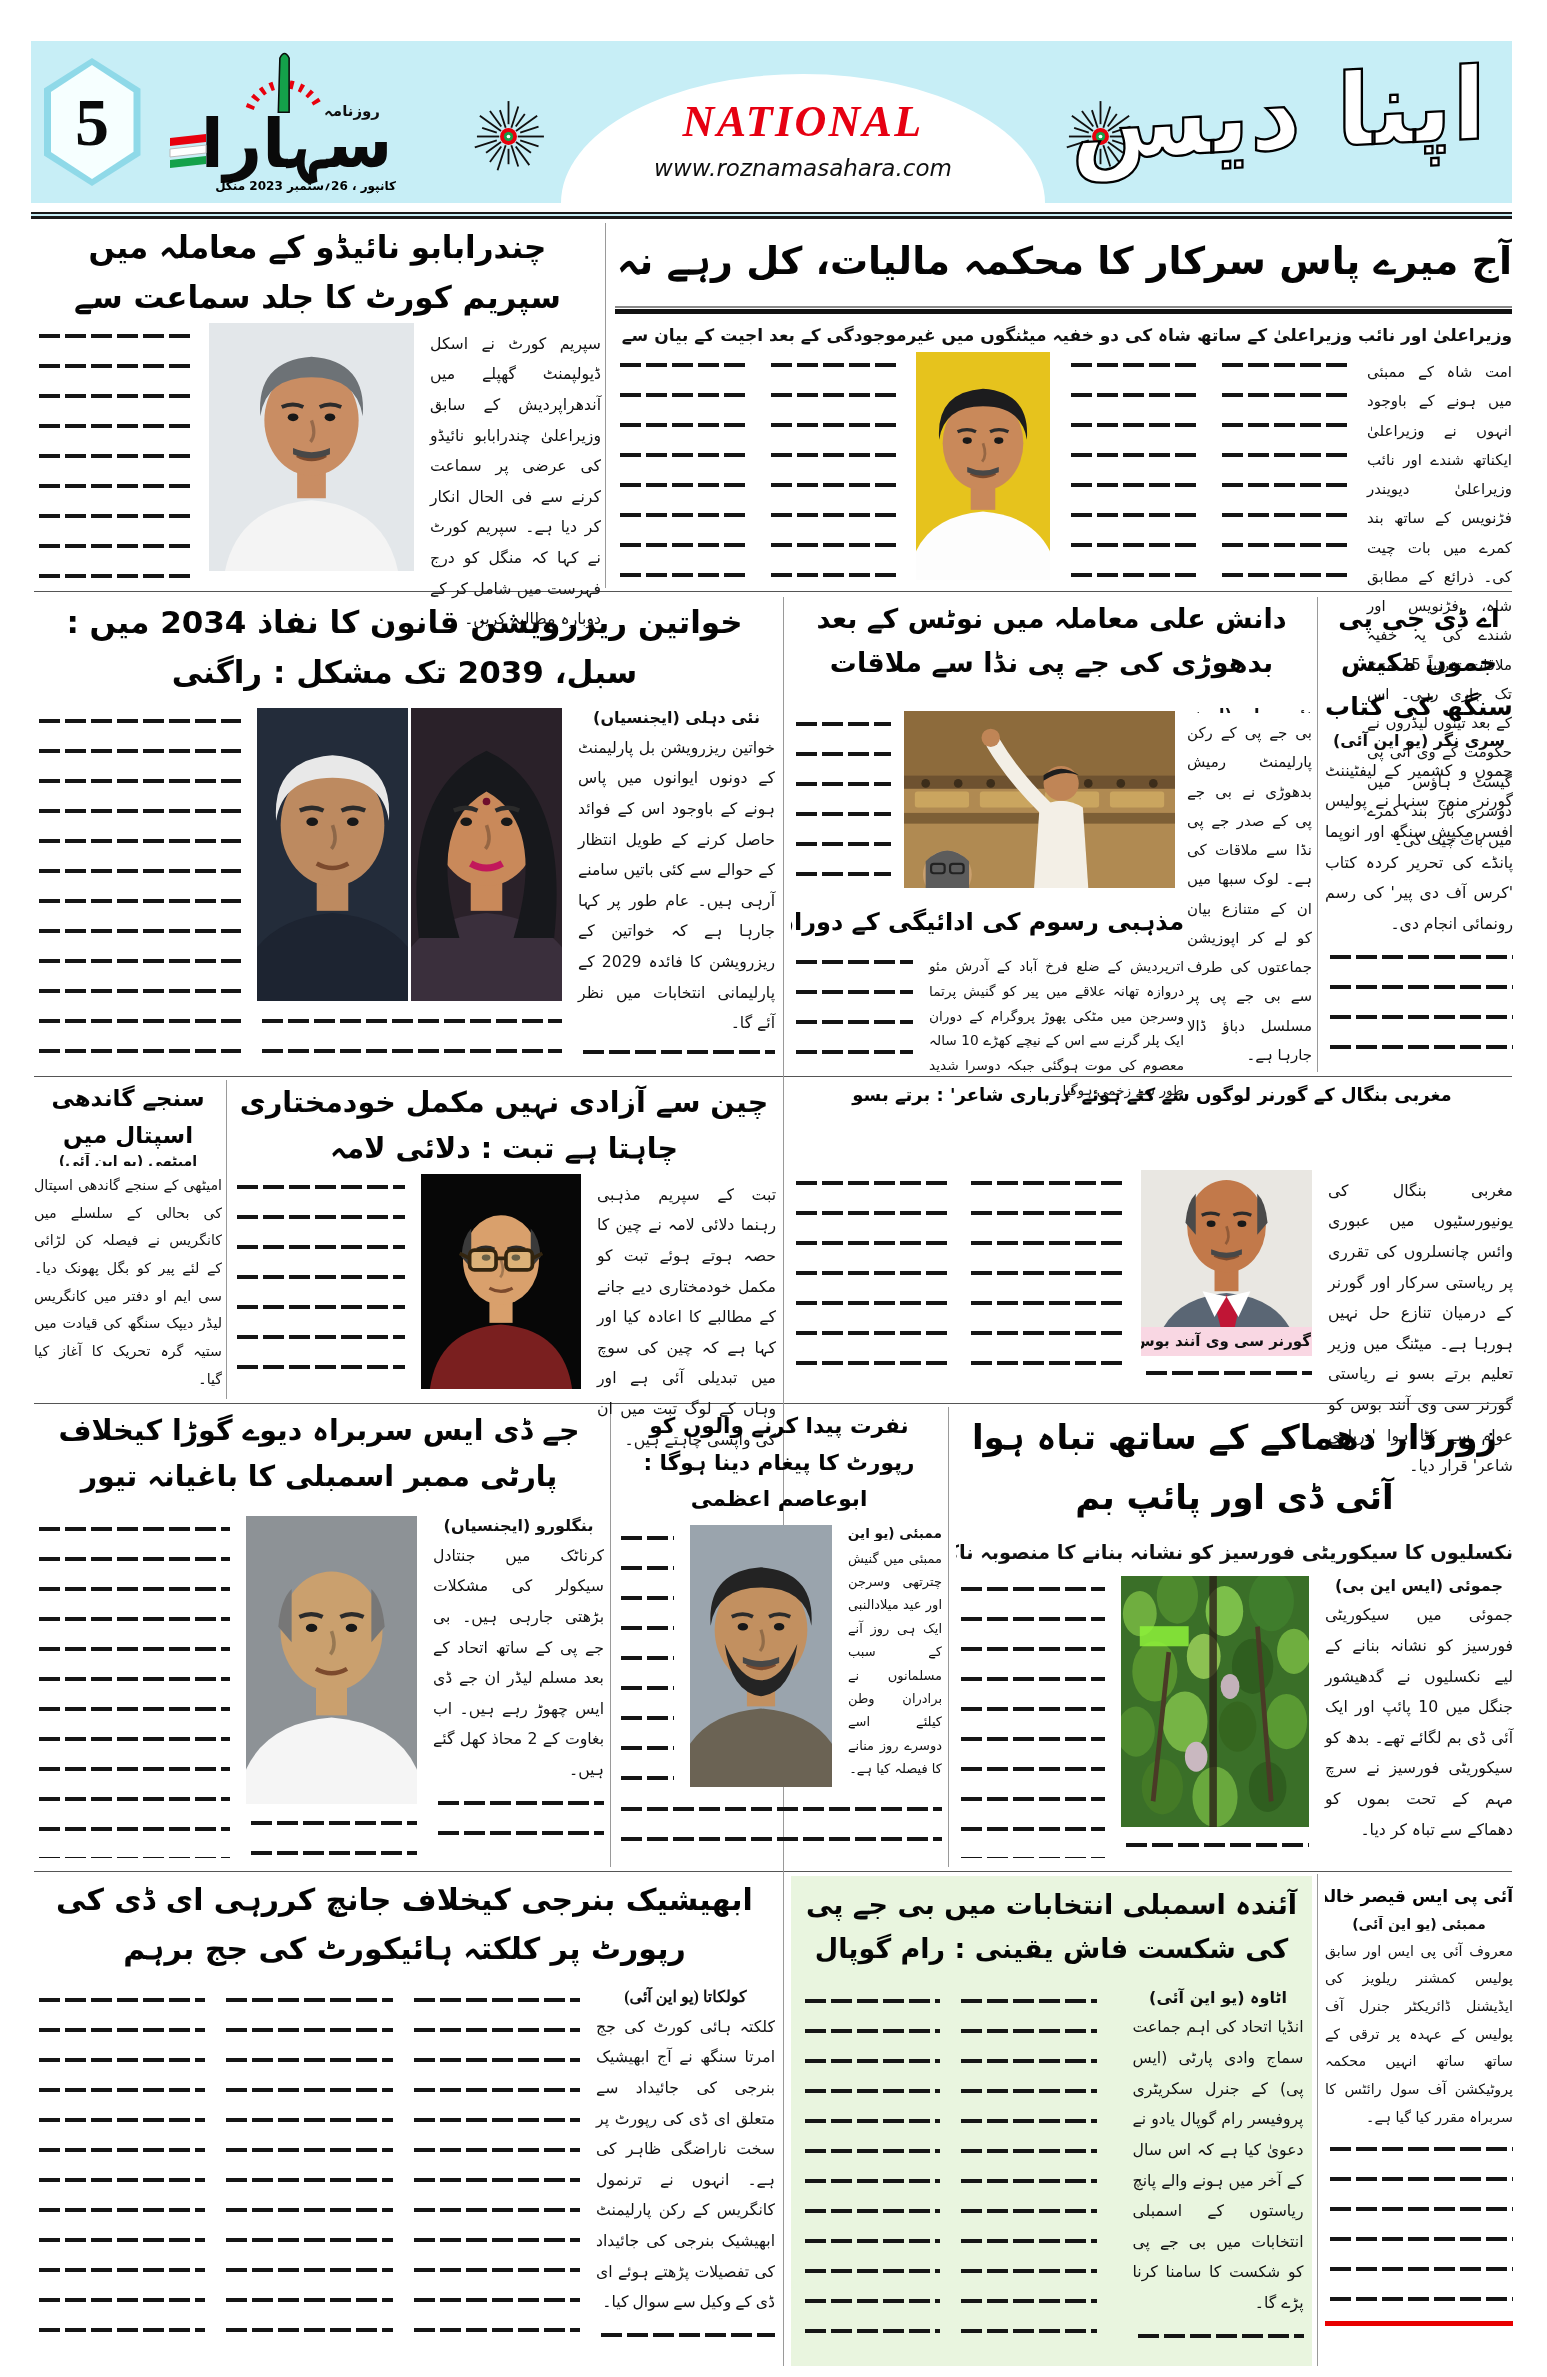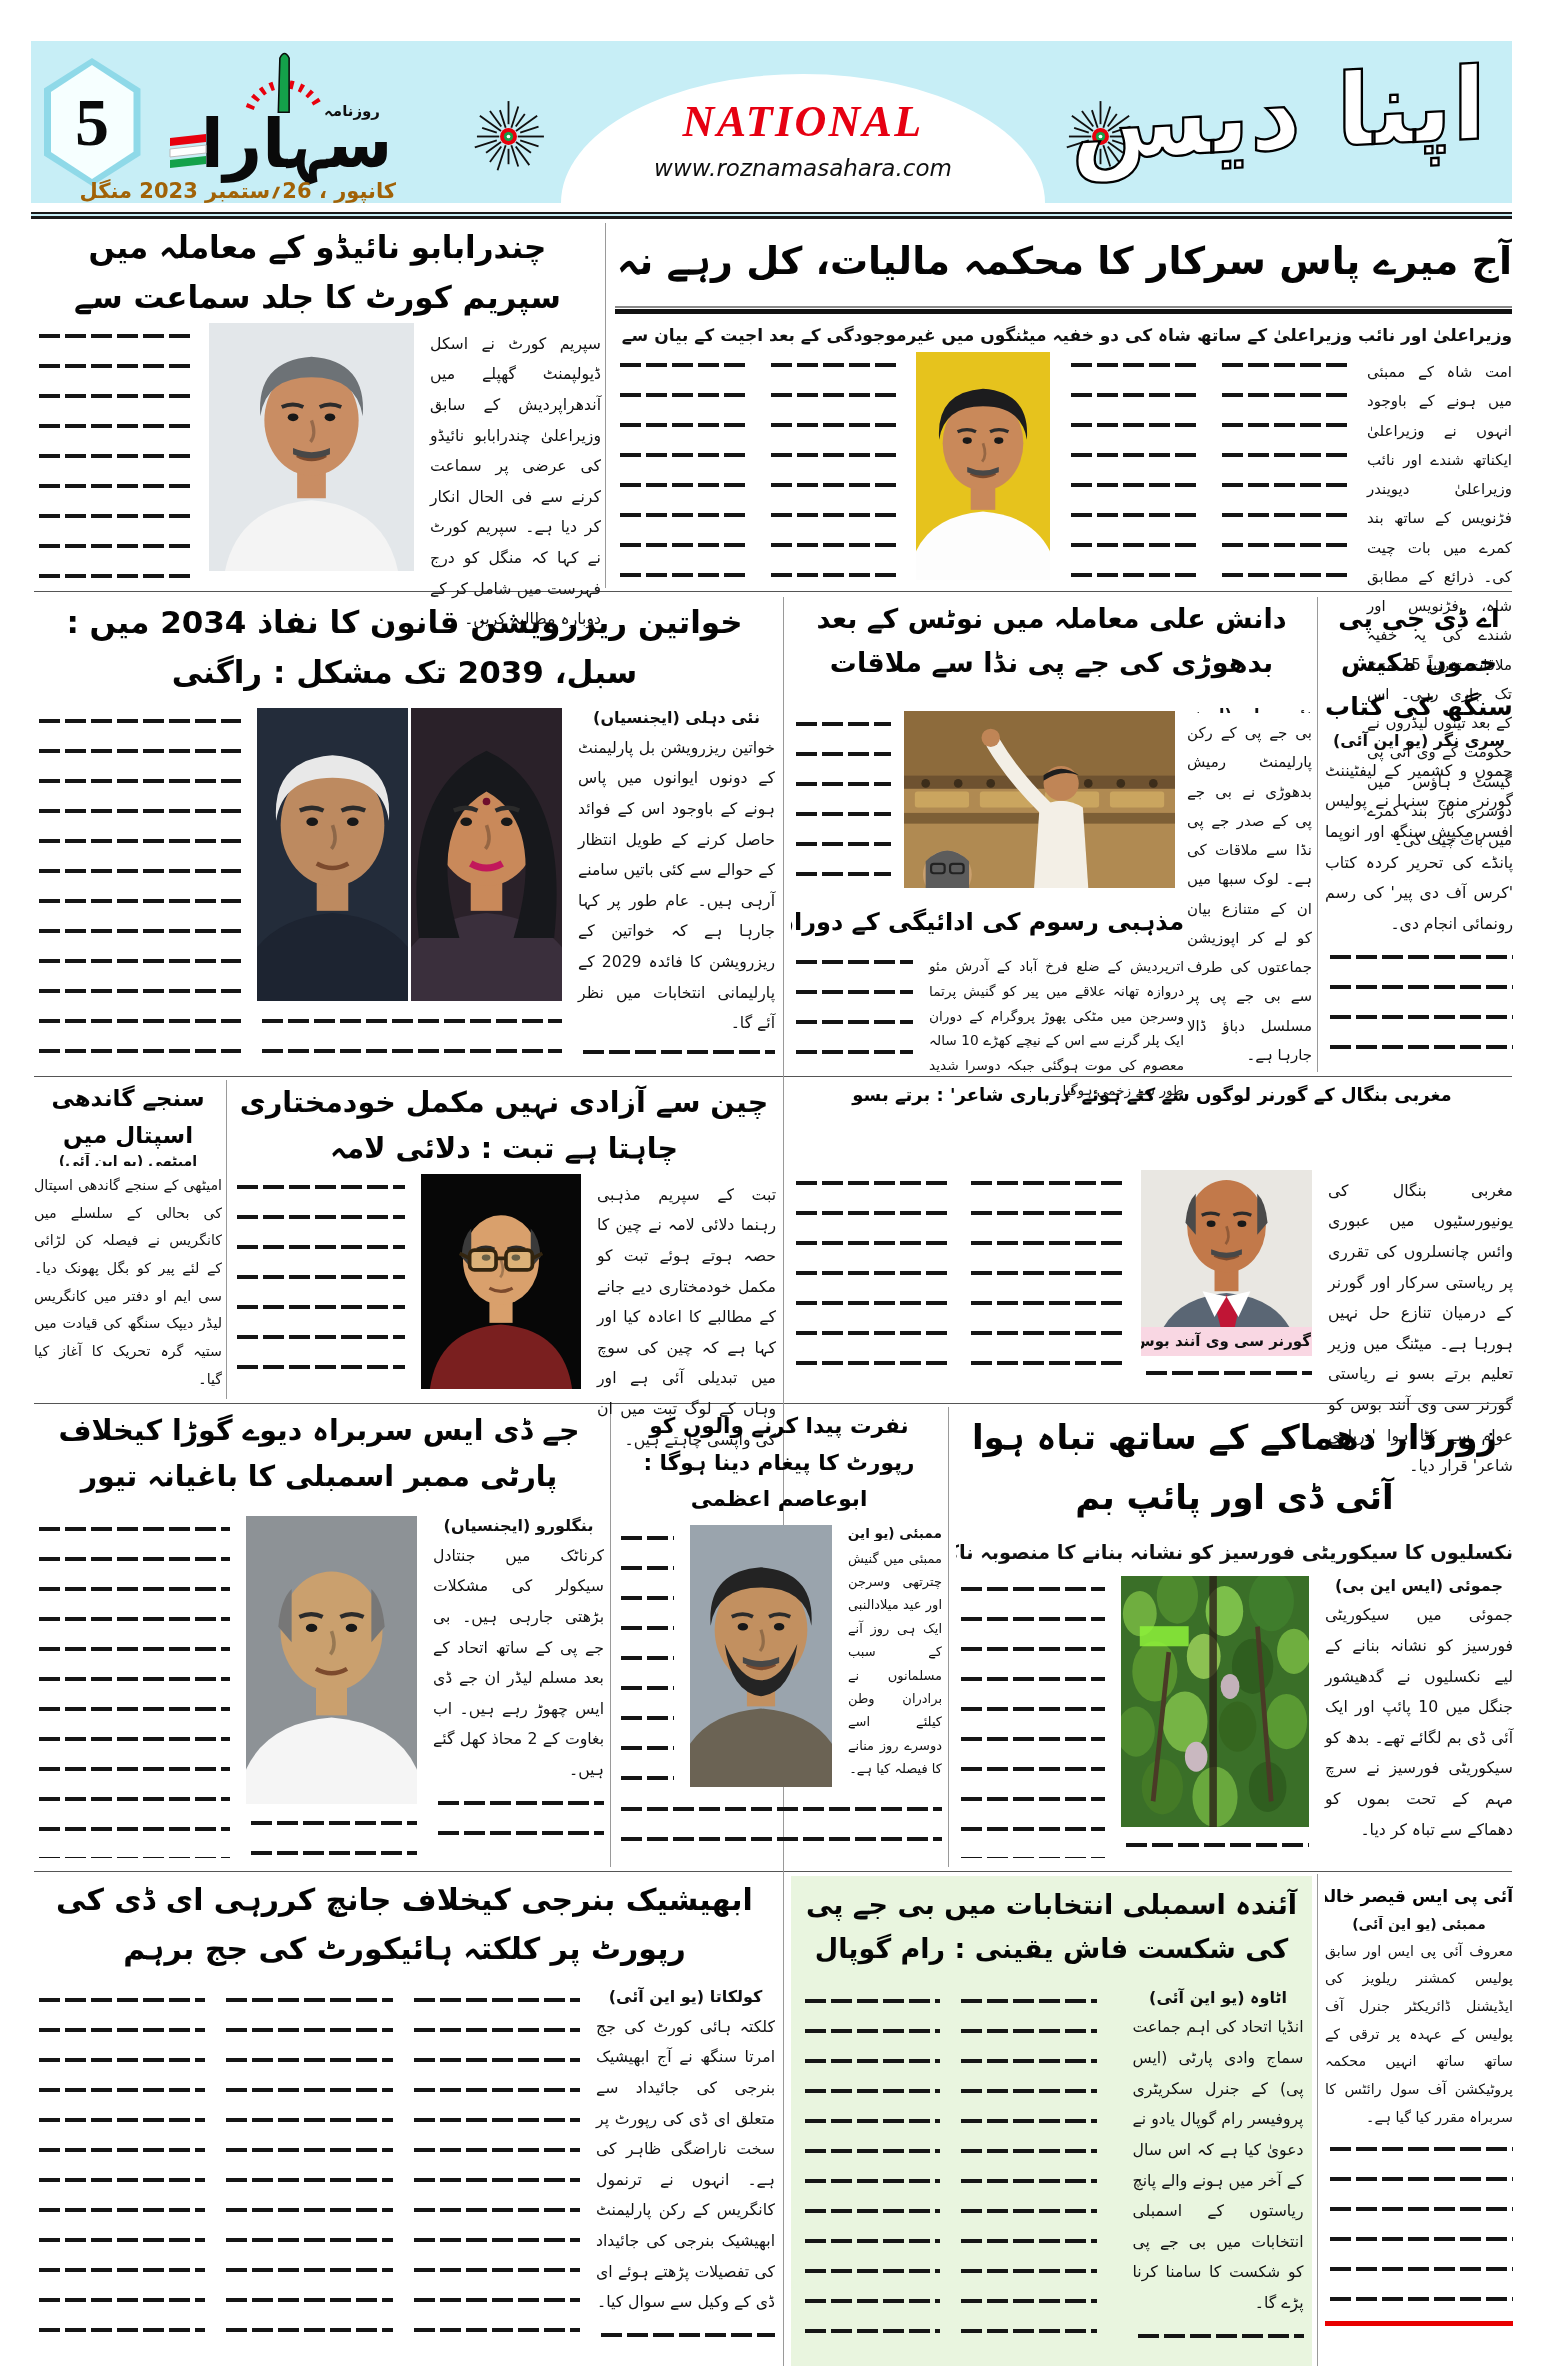--- a/index.html
+++ b/index.html
@@ -11,21 +11,21 @@
   .band{background:#c7eef6;}
   .hex-outer{width:97px;height:128px;background:#8fd9e8;clip-path:polygon(50% 0,100% 24%,100% 76%,50% 100%,0 76%,0 24%);display:flex;align-items:center;justify-content:center;}
   .hex-inner{width:83px;height:114px;background:#f6ffff;clip-path:polygon(50% 0,100% 24%,100% 76%,50% 100%,0 76%,0 24%);display:flex;align-items:center;justify-content:center;}
   .hex-inner span{font-family:"Liberation Serif",serif;font-weight:bold;font-size:68px;color:#0a0a0a;}
   .arch{background:#ffffff;border-radius:50% 50% 0 0/100% 100% 0 0;text-align:center;font-style:italic;}
   .national{font-family:"Liberation Serif",serif;font-weight:bold;color:#e60012;font-size:44px;letter-spacing:2.3px;margin-top:21.6px;}
   .site{font-size:23px;color:#101010;margin-top:8px;font-family:"DejaVu Sans",sans-serif;}
   .masthead{font-weight:bold;font-size:100px;line-height:1.2;color:#ffffff;-webkit-text-stroke:2.3px #000;text-shadow:0 0 1.1px #000;transform:skewY(-3deg);letter-spacing:3.4px;white-space:nowrap;}
   .logo-sahara{font-weight:bold;font-size:67px;line-height:1.1;color:#0a0a0a;}
   .logo-small{font-size:15px;font-weight:bold;color:#101010;}
-  .logo-date{font-size:21px;font-weight:bold;color:#a16207;white-space:nowrap;}
+  .logo-date{font-size:12px;font-weight:bold;color:#000000;white-space:nowrap;}
   .rule-double{background:linear-gradient(#1a1a1a 0 2.3px,#c7eef6 2.3px 4px,#1a1a1a 4px 7.4px);}
   
   .hrule{background:#555;height:1.1px;}
   .vrule{background:#9a9a9a;width:1.1px;}
   
   .hl{font-weight:bold;color:#050505;text-align:center;line-height:1.62;overflow:hidden;}
   .nowrap{white-space:nowrap;}
   .subhl{font-weight:bold;text-align:center;overflow:hidden;}
   .dateline{font-weight:bold;font-size:16px;text-align:center;margin-bottom:5.7px;white-space:nowrap;overflow:hidden;}
   .body-txt{font-size:15.7px;line-height:1.95;text-align:justify;}
@@ -505,21 +505,21 @@
         <div class="sim fill" style="margin-top:5.7px;"></div>
       </div>
       <div class="col fill">
           <div class="sim fill"></div>
         </div>
     </div>
   </div>
 
   <div class="abs" style="left:34px;top:1876px;width:741px;height:490px;">
     <div class="hl" style="font-size:30px;height:111px;">ابھیشیک بنرجی کیخلاف جانچ کررہی ای ڈی کی رپورٹ پر کلکتہ ہائیکورٹ کی جج برہم</div>
-    <div class="cols" style="height:367px;">
+    <div class="cols" style="height:367px;font-family:Liberation Serif, serif;">
       <div class="col" style="width:179px;">
         <div class="dateline">کولکاتا (یو این آئی)</div>
         <div class="body-txt">کلکتہ ہائی کورٹ کی جج امرتا سنگھ نے آج ابھیشیک بنرجی کی جائیداد سے متعلق ای ڈی کی رپورٹ پر سخت ناراضگی ظاہر کی ہے۔ انہوں نے ترنمول کانگریس کے رکن پارلیمنٹ ابھیشیک بنرجی کی جائیداد کی تفصیلات پڑھتے ہوئے ای ڈی کے وکیل سے سوال کیا۔</div>
         <div class="sim fill" style="margin-top:4.6px;"></div>
       </div>
       <div class="col fill">
           <div class="sim fill"></div>
         </div>
       <div class="col fill">
           <div class="sim fill"></div>

